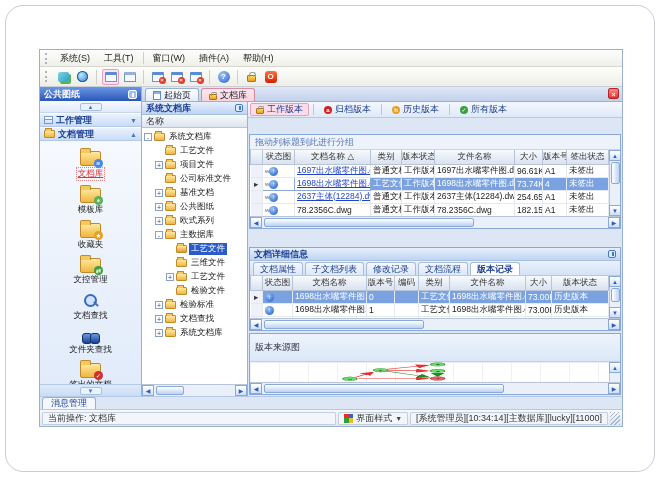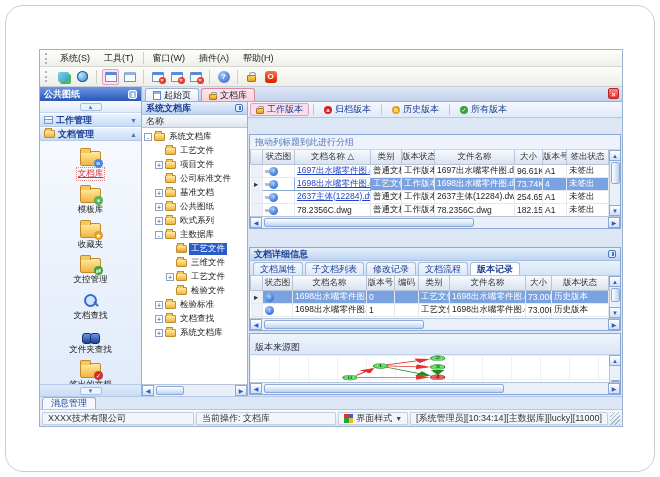--- a/index.html
+++ b/index.html
@@ -116,21 +116,21 @@
   .vthumb { width:9px; height:22px; margin-top:1px; background:linear-gradient(90deg,#fff,#bcd2f2); border:1px solid #8aa8d8; border-radius:2px; }
   .vscroll .spacer{flex:1;}
   .hscrollrow { height:12px; border-top:1px solid #b8c4d8; background:#eaf0fa; display:flex; align-items:center; }
 
   .detailpanel { height:84px; margin:2px 1px 0 1px; border:1px solid #8aa8d8; background:#fff; display:flex; flex-direction:column; }
   .dtabs { height:15px; background:linear-gradient(#eaf1fb,#d4e2f6); border-bottom:1px solid #b4c9e8; display:flex; align-items:flex-end; padding-left:3px; gap:2px; }
   .dtab2 { height:13px; padding:0 6px; display:flex; align-items:center; border:1px solid #a8bcd8; border-bottom:none; border-radius:3px 3px 0 0; background:linear-gradient(#f4f8fe,#dce8f8); color:#1c3f94; }
   .dtab2.active { background:#fff; font-weight:bold; }
 
   .graphpanel { flex:1; margin:2px 1px 1px 1px; border:1px solid #8aa8d8; background:#fff; display:flex; flex-direction:column; overflow:hidden; }
-  .graphlabel { height:21px; background:linear-gradient(#eef4fc,#dbe7f7); border-bottom:1px solid #c0d0e8; color:#334; display:flex; align-items:flex-end; padding:0 5px; }
+  .graphlabel { height:28px; background:linear-gradient(#eef4fc,#dbe7f7); border-bottom:1px solid #c0d0e8; color:#334; display:flex; align-items:center; padding:0 5px; }
   .graphwrap { flex:1; display:flex; overflow:hidden; }
   .graphgrid { flex:1; background-image:linear-gradient(#eef0f5 1px,transparent 1px),linear-gradient(90deg,#eef0f5 1px,transparent 1px); background-size:29px 24px; position:relative; }
 
   
   .msgrow { height:13px; background:#dce6f5; border-top:1px solid #b4c9e8; display:flex; align-items:flex-end; padding-left:2px; }
   .msgtab { height:12px; padding:0 8px; background:#f4f8fe; border:1px solid #9ab0cf; border-bottom:none; border-radius:3px 3px 0 0; color:#1c3f94; display:flex; align-items:center; }
   .statusbar { height:17px; background:linear-gradient(#f6f9fd,#dfe7f2); border-top:1px solid #b4c9e8; display:flex; align-items:center; padding:0 2px; gap:2px; color:#333; }
   .scell { height:13px; border:1px solid #c4cede; border-radius:1px; background:#f2f6fb; display:flex; align-items:center; padding:0 5px; gap:3px; }
   .scell.flex { flex:1; }
   .style-ico { width:9px; height:9px; display:grid; grid-template-columns:1fr 1fr; }
@@ -627,23 +627,20 @@
     </div>
   </div>
 
   <div class="msgrow">
     <span class="msgtab">
           <span>消息管理</span>
         </span>
   </div>
 
   <div class="statusbar">
-    <span class="scell" style="width:152px">
-          <span>XXXX技术有限公司</span>
-        </span>
     <span class="scell flex">
           <span>当前操作: 文档库</span>
         </span>
     <span class="scell">
       <span class="style-ico">
             <i></i>
             <i></i>
             <i></i>
             <i></i>
           </span>

